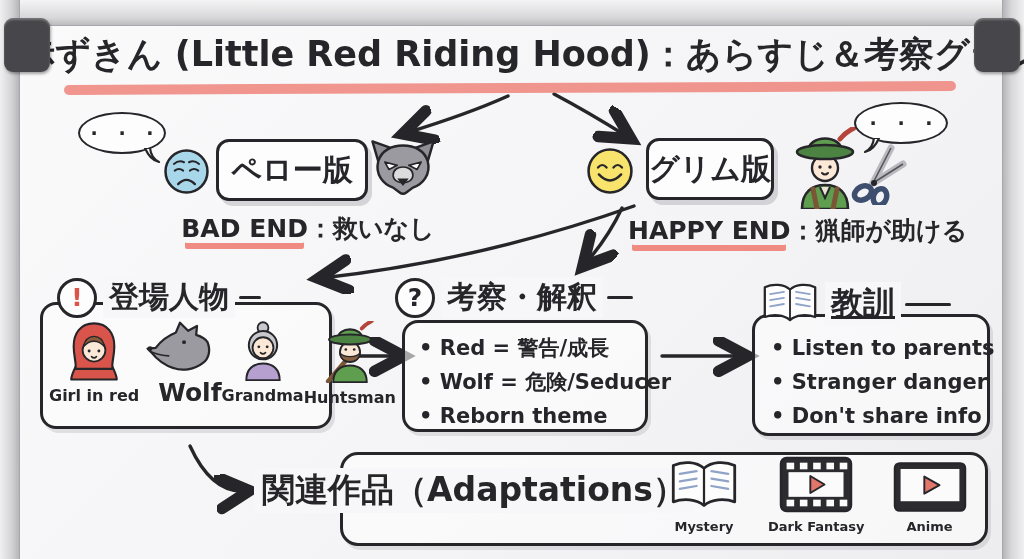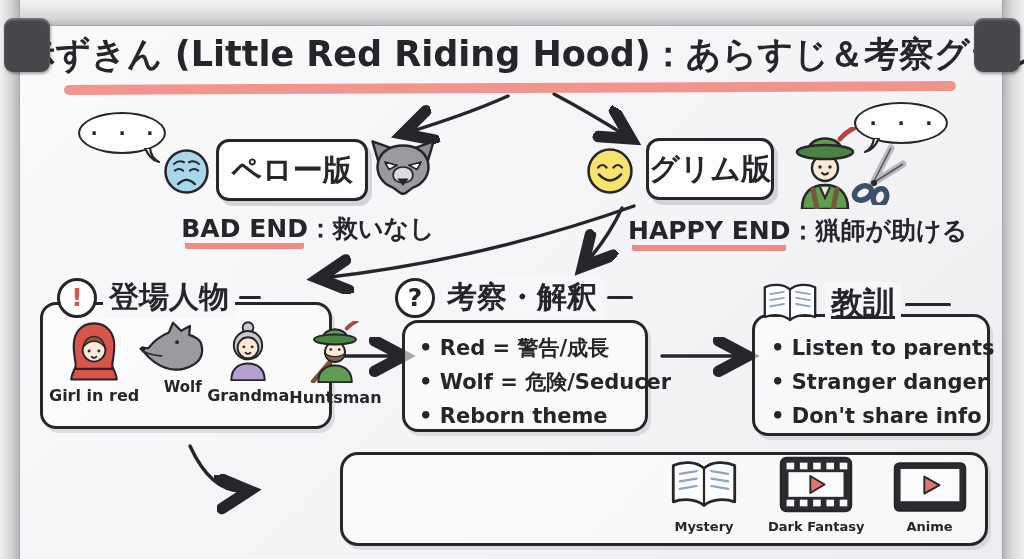--- a/index.html
+++ b/index.html
@@ -55,21 +55,21 @@
   .badge.red { color:#d9544a; }
   .box-heading .h-title { font-size:30px; font-weight:700; background:#f7f7f9; padding:0 6px; margin-left:6px; }
   .h-dash { height:0; border-top:3.4px solid #26262a; border-radius:3px; margin-left:4px; }
 
   .item-line { font-size:21px; font-weight:700; line-height:34px; white-space:nowrap; }
 
   
   .char-row { display:flex; justify-content:space-evenly; padding:16px 6px 0 6px; }
   .char-col { text-align:center; }
   .char-label { font-size:16px; font-weight:700; margin-top:1px; white-space:nowrap; }
-  .char-label.big { font-size:15px;padding-left:19px; }
+  .char-label.big { font-size:25px;padding-left:19px; }
 
   
   .adapt-title { font-size:33px; font-weight:700; background:#f7f7f9; padding:0 8px; white-space:nowrap; }
   .adapt-items { display:flex; gap:28px; align-items:flex-end; }
   .adapt-col { text-align:center; }
   .adapt-label { font-size:13px; font-weight:700; margin-top:2px; white-space:nowrap; }
 </style>
 </head>
 <body>
 
@@ -255,20 +255,21 @@
         </svg>
         <span class="h-title" style="font-size:32px;">教訓</span>
         <span class="h-dash" style="width:46px;"></span>
       </div>
       <div class="item-line">• Listen to parents</div>
       <div class="item-line">• Stranger danger</div>
       <div class="item-line">• Don't share info</div>
     </div>
 
     <div class="abs big-box" style="left:320px; top:426px; width:648px; height:94px; border-radius:18px;"></div>
+    <div class="abs adapt-title" style="left:234px; top:442px;">関連作品（Adaptations）</div>
 
     <div class="abs adapt-items" style="left:648px; top:430px;">
       <div class="adapt-col">
         <svg width="72" height="54" viewBox="0 0 76 58">
           <path d="M38,10 C30,3 16,2 5,7 L5,46 C16,42 30,43 38,50 C46,43 60,42 71,46 L71,7 C60,2 46,3 38,10 Z" fill="#fdfdfe" stroke="#26262a" stroke-width="3" stroke-linejoin="round"></path>
           <path d="M38,10 L38,50" stroke="#26262a" stroke-width="2.4"></path>
           <path d="M12,16 L30,13 M12,24 L30,21 M12,32 L30,29" stroke="#8fa3c8" stroke-width="2.4" stroke-linecap="round" fill="none"></path>
           <path d="M64,16 L46,13 M64,24 L46,21 M64,32 L46,29" stroke="#8fa3c8" stroke-width="2.4" stroke-linecap="round" fill="none"></path>
         </svg>
         <div class="adapt-label">Mystery</div>

